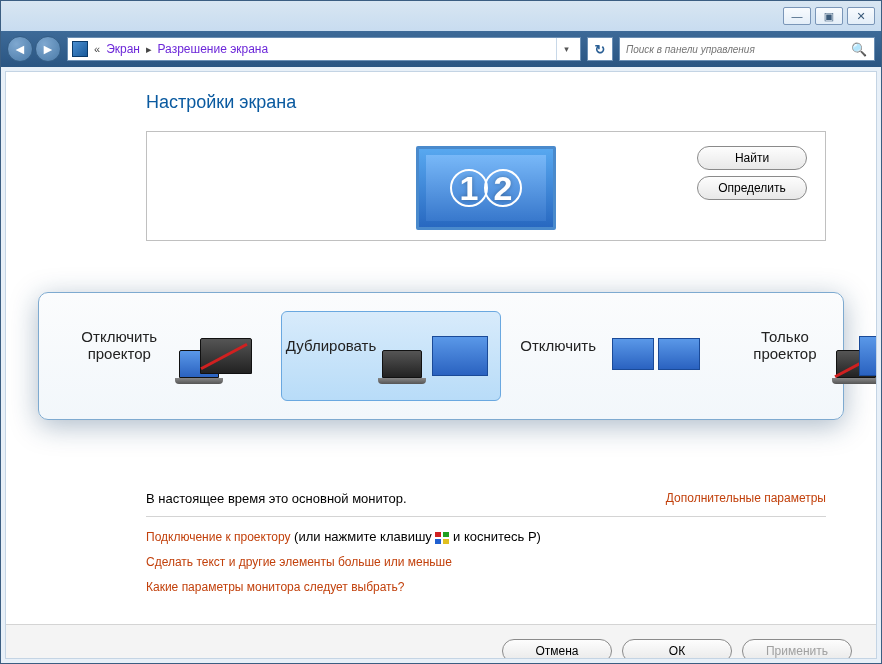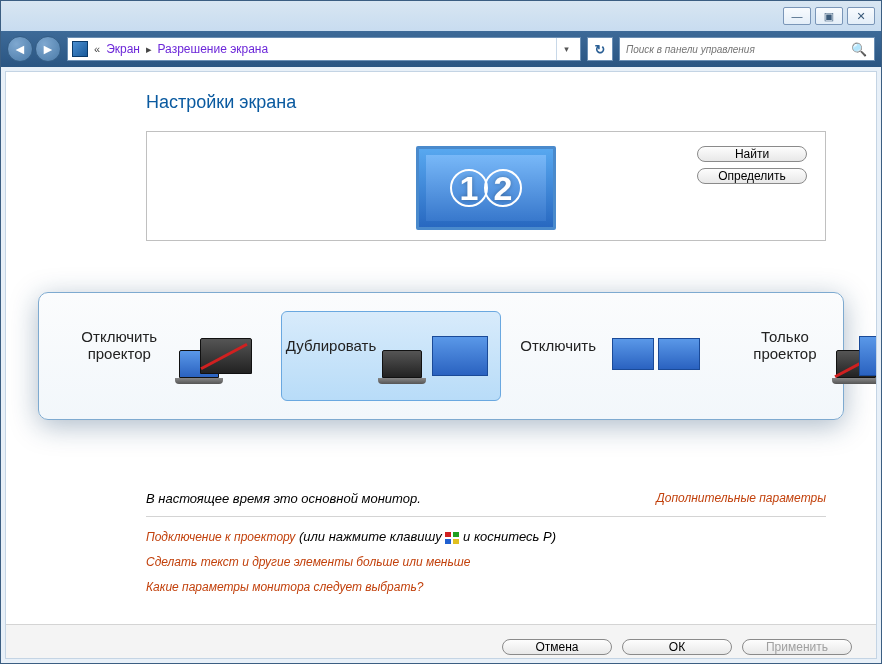--- a/index.html
+++ b/index.html
@@ -159,21 +159,21 @@
   border: 2px solid #fff; border-radius: 50%;
   align-items: center; justify-content: center;
   margin: 0 -2px;
 }
 .side-btns {
   position: absolute; right: 18px; top: 14px;
   display: flex; flex-direction: column; gap: 6px;
 }
 .std-btn {
   min-width: 110px;
-  height: 16px;
+  height: 24px;
   background: linear-gradient(to bottom, #fdfdfd, #e8e8e8);
   border: 1px solid #8a8a8a;
   border-radius: 12px;
   font-size: 12px;
   cursor: pointer;
   padding: 0 14px;
 }
 .std-btn:disabled {
   color: #a0a0a0;
   cursor: default;
@@ -235,21 +235,20 @@
 }
 .redline {
   position: absolute;
   width: 52px; height: 3px;
   background: #d02020;
   transform: rotate(-28deg);
 }
 
 .below {
   padding: 20px 50px 20px 140px;
-  font-style: italic;
 }
 .status-row {
   display: flex; justify-content: space-between;
   font-size: 13px;
   padding-bottom: 10px;
   border-bottom: 1px solid #d4d4d4;
   margin-bottom: 12px;
 }
 .link { color: #c2410c; cursor: pointer; font-size: 12px; }
 .link-row { margin: 10px 0; font-size: 13px; }

